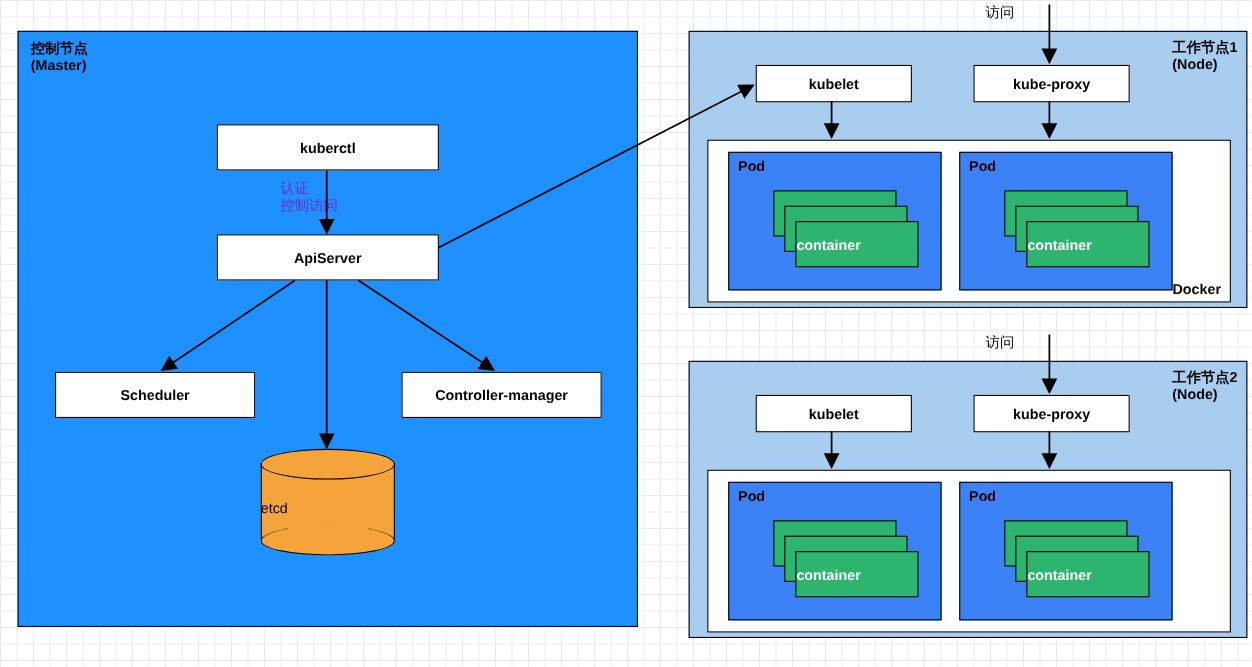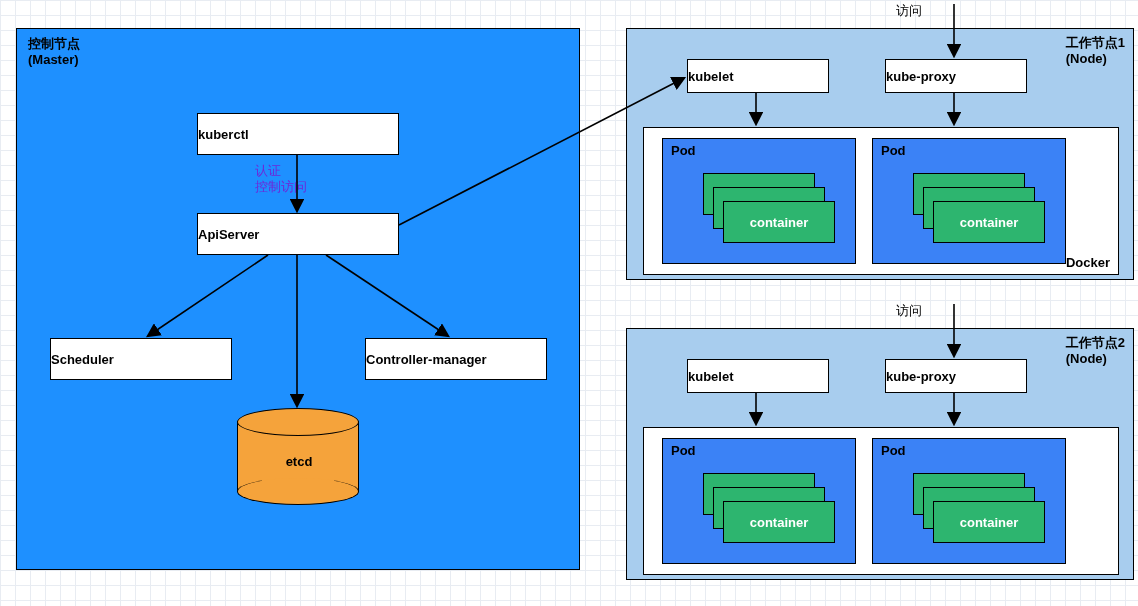--- a/index.html
+++ b/index.html
@@ -9,21 +9,21 @@
   background-image:
     linear-gradient(to right,#e8ecf2 1px,transparent 1px),
     linear-gradient(to bottom,#e8ecf2 1px,transparent 1px);
   background-size:15px 15px;
   font-family:Arial,"Microsoft YaHei",sans-serif;
   font-size:13px;color:#000;
   position:relative;
 }
 svg{position:absolute;left:0;top:0;pointer-events:none}
 .box{position:absolute;background:#fff;border:1.5px solid #000;display:flex;
-  align-items:center;justify-content:flex-start;font-weight:bold}
+  align-items:center;justify-content:center;font-weight:bold}
 .label{position:absolute;white-space:pre;text-align:left;line-height:1.25}
 
 
 #master{position:absolute;left:16px;top:28px;width:562px;height:540px;
   background:#1e90ff;border:1.5px solid #000}
 
 
 .node{position:absolute;width:506px;height:250px;background:#a8cdee;
   border:1.5px solid #000}
 #node1{left:626px;top:28px}
@@ -36,33 +36,33 @@
 
 
 .pod{position:absolute;width:192px;height:124px;background:#3b82f6;
   border:1.5px solid #000}
 .pod-lbl{position:absolute;left:8px;top:4px;font-weight:bold}
 
 
 .cstack{position:absolute;left:40px;top:34px;width:130px;height:70px}
 .cbox{position:absolute;width:110px;height:40px;background:#2db56f;
   border:1.5px solid #000;color:#fff;font-weight:bold;display:flex;
-  align-items:center;justify-content:center}
+  align-items:center;}
 .cbox.a{left:0;top:0}.cbox.b{left:10px;top:14px}.cbox.c{left:20px;top:28px}
 
 
 #etcd{position:absolute;left:237px;top:408px;width:120px;height:94px}
 #etcd .body{position:absolute;left:0;top:13px;width:120px;height:70px;
   background:#f5a33b;border-left:1.5px solid #000;border-right:1.5px solid #000}
 #etcd .top{position:absolute;left:0;top:0;width:120px;height:26px;border-radius:50%;
   background:#f5a33b;border:1.5px solid #000}
 #etcd .bot{position:absolute;left:0;top:70px;width:120px;height:26px;border-radius:50%;
   background:#f5a33b;border:1.5px solid #000;border-top:none}
-#etcd .txt{position:absolute;left:0;top:46px;width:124px;text-align:center;
-  font-weight:bold}
+#etcd .txt{position:absolute;left:0;top:46px;width:124px;text-align:left;
+  font-weight:normal}
 </style>
 </head>
 <body>
 
 <div id="master"></div>
 <div class="label" style="left:28px;top:36px;font-weight:bold">控制节点
 (Master)</div>
 
 <div class="box" style="left:197px;top:113px;width:200px;height:40px">
   <span>kuberctl</span>

